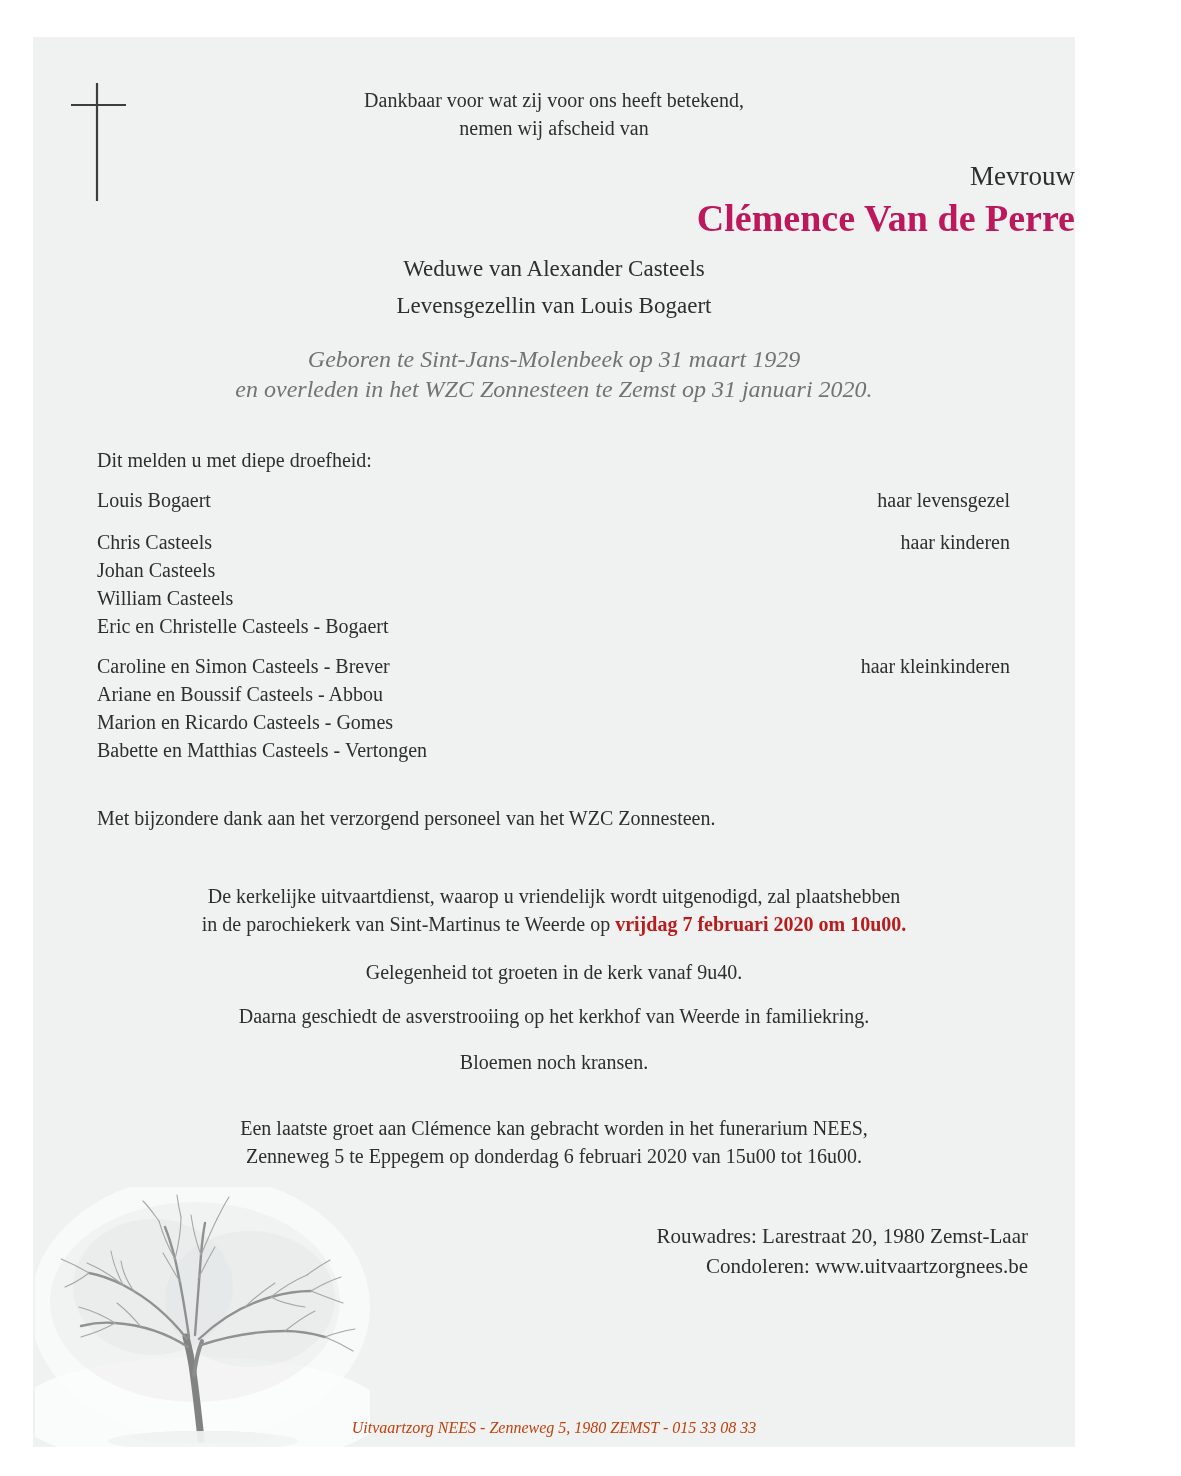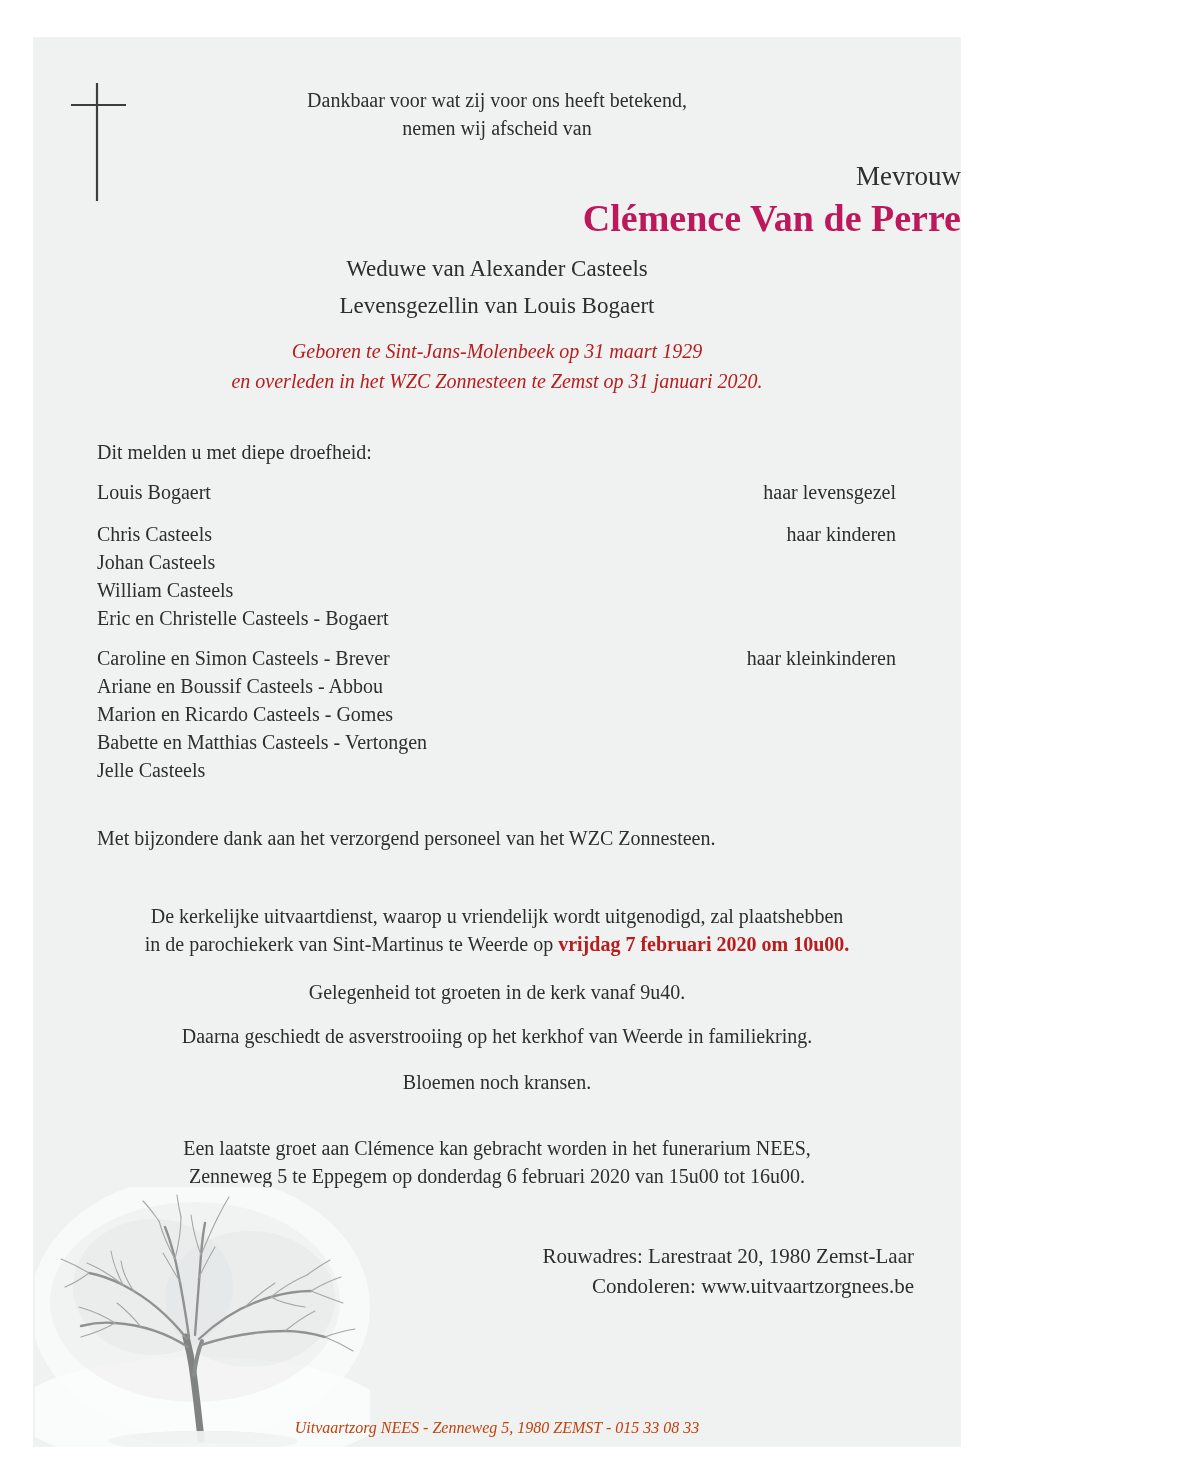--- a/index.html
+++ b/index.html
@@ -2,31 +2,31 @@
 <html><head>
 <meta charset="utf-8">
 <style>
   * { margin: 0; padding: 0; box-sizing: border-box; }
   html, body { width: 1181px; height: 1476px; background: #ffffff; overflow: hidden; }
   body { font-family: "Liberation Serif", "DejaVu Serif", serif; color: #2e2e2e; }
 
   .card {
     position: absolute;
     left: 33px; top: 37px;
-    width: 928px; height: 1410px;
+    width: 1042px; height: 1410px;
     background: #f0f1f1;
   }
 
   .cross-wrap { position: absolute; left: 30px; top: 40px; width: 70px; height: 130px; }
 
   .intro { padding-top: 49px; text-align: center; font-size: 20px; line-height: 28px; }
   .salutation { margin-top: 19px; text-align: right; font-size: 27px; line-height: 31px; }
   .name { margin-top: 4px; text-align: right; font-size: 38px; line-height: 44px; font-weight: bold; color: #be185d; }
   .subtitles { margin-top: 10px; text-align: center; font-size: 23px; line-height: 37px; }
-  .dates { margin-top: 12px; text-align: center; font-size: 20px; line-height: 30px; font-style: italic; color: #b91c1c; }
+  .dates { margin-top: 20px; text-align: center; font-size: 24px; line-height: 30px; font-style: italic; color: #737373; }
 
   .announce { margin-top: 42px; padding: 0 65px 0 64px; font-size: 20px; line-height: 28px; }
   .group-row { display: flex; justify-content: space-between; align-items: flex-start; margin-top: 12px; }
   .group-row.g2 { margin-top: 14px; }
   .group-row.g3 { margin-top: 12px; }
   .thanks { margin-top: 40px; padding: 0 65px 0 64px; font-size: 20px; line-height: 28px; }
 
   .service { margin-top: 50px; text-align: center; font-size: 20px; line-height: 28px; }
   .service .p2 { margin-top: 20px; }
   .service .p3 { margin-top: 16px; }
@@ -90,21 +90,20 @@
       </div>
       <div>haar kinderen</div>
     </div>
 
     <div class="group-row g3">
       <div>
         <div>Caroline en Simon Casteels - Brever</div>
         <div>Ariane en Boussif Casteels - Abbou</div>
         <div>Marion en Ricardo Casteels - Gomes</div>
         <div>Babette en Matthias Casteels - Vertongen</div>
-        <div>Jelle Casteels</div>
       </div>
       <div>haar kleinkinderen</div>
     </div>
   </div>
 
   <div class="thanks">Met bijzondere dank aan het verzorgend personeel van het WZC Zonnesteen.</div>
 
   <div class="service">
     <div class="p1">
       <div>De kerkelijke uitvaartdienst, waarop u vriendelijk wordt uitgenodigd, zal plaatshebben</div>

